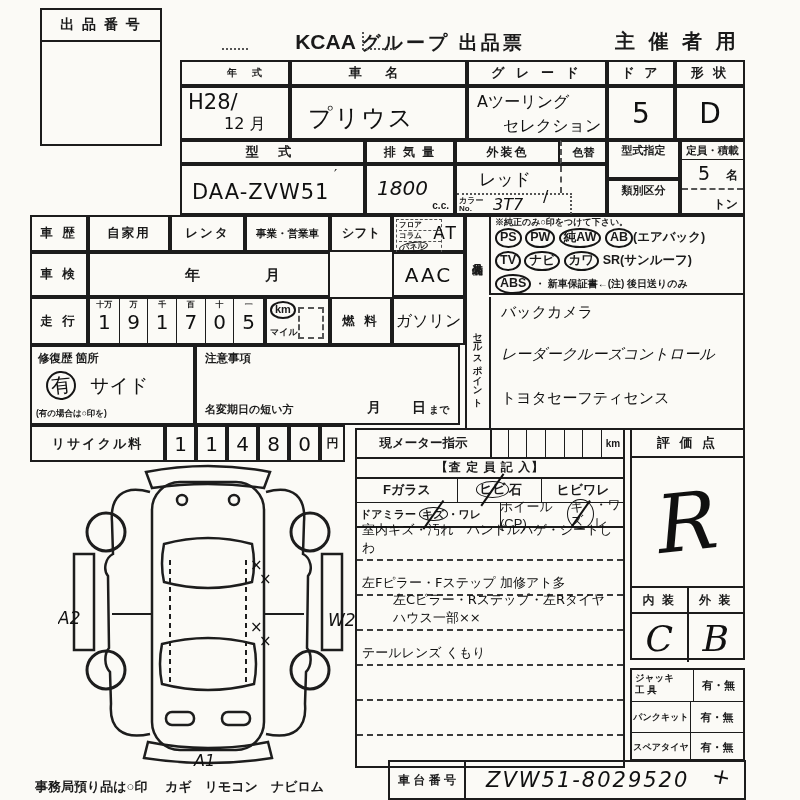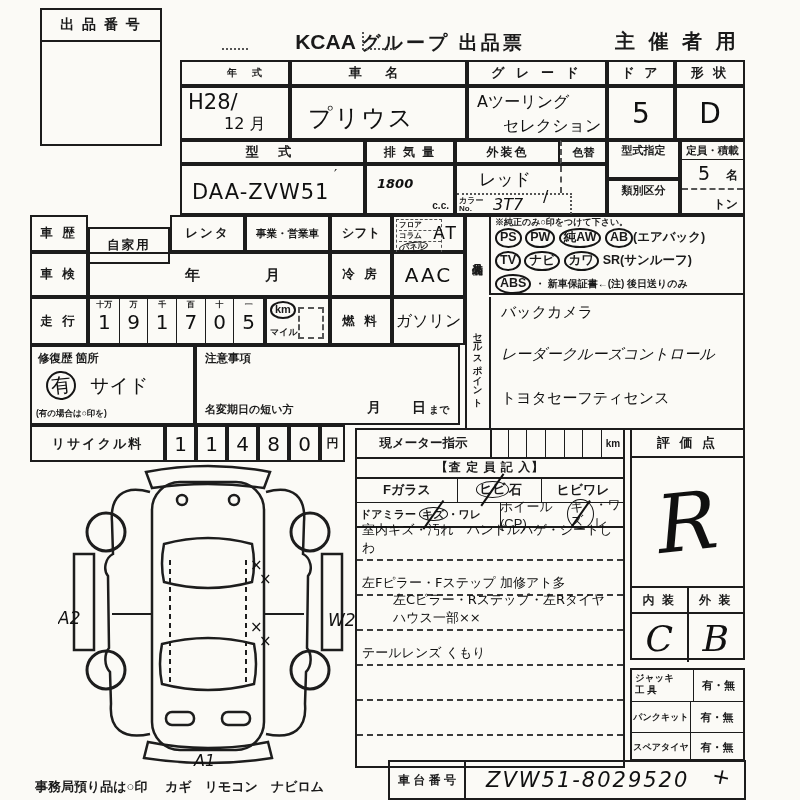--- a/index.html
+++ b/index.html
@@ -63,21 +63,21 @@
   <div class="abs bdr ctr lbl" style="left:180px;top:140px;width:185px;height:24px;font-size:13px;letter-spacing:8px;">型  式</div>
   <div class="abs bdr ctr lbl" style="left:365px;top:140px;width:90px;height:24px;font-size:12px;letter-spacing:2px;">排 気 量</div>
   <div class="abs bdr ctr lbl" style="left:455px;top:140px;width:105px;height:24px;font-size:12px;letter-spacing:2px;">外装色</div>
   <div class="abs ctr lbl" style="left:560px;top:140px;width:47px;height:24px;font-size:11px;border-top:2px solid #1c1c1c;border-right:2px solid #1c1c1c;border-bottom:2px solid #1c1c1c;border-left:2px dashed #555;">色替</div>
 
   <div class="abs bdr" style="left:180px;top:164px;width:185px;height:51px;">
     <span class="hw" style="position:absolute;left:10px;top:14px;font-size:21px;letter-spacing:1px;">DAA-ZVW51</span>
     <span class="hw" style="position:absolute;left:152px;top:0px;font-size:14px;">′</span>
   </div>
   <div class="abs bdr" style="left:365px;top:164px;width:90px;height:51px;">
-    <span class="hw" style="position:absolute;left:10px;top:10px;font-size:13px;font-style:italic;font-weight:bold;">1800</span>
+    <span class="hw" style="position:absolute;left:10px;top:10px;font-size:20px;font-style:italic;">1800</span>
     <span class="lbl" style="position:absolute;right:4px;bottom:2px;font-size:10px;">c.c.</span>
   </div>
   <div class="abs bdr" style="left:455px;top:164px;width:152px;height:51px;">
     <span class="hw" style="position:absolute;left:22px;top:2px;font-size:17px;">レッド</span>
     <div style="position:absolute;left:103px;top:0px;height:27px;border-left:2px dashed #555;"></div>
     <div style="position:absolute;left:0px;top:27px;width:113px;height:22px;border-top:2px dotted #555;border-right:2px dotted #555;">
       <span class="lbl" style="position:absolute;left:2px;top:2px;font-size:8px;line-height:1;width:28px;">カラーNo.</span>
       <span class="hw" style="position:absolute;left:36px;top:0px;font-size:16px;font-style:italic;">3T7</span>
       <span class="hw" style="position:absolute;left:86px;top:-8px;font-size:16px;">/</span>
     </div>
@@ -95,21 +95,21 @@
     <div style="position:relative;height:28px;border-bottom:2px dashed #555;">
       <span class="hw" style="position:absolute;left:16px;top:2px;font-size:19px;">5</span>
       <span class="lbl" style="position:absolute;right:5px;top:7px;font-size:12px;">名</span>
     </div>
     <div style="position:relative;height:26px;">
       <span class="lbl" style="position:absolute;right:5px;top:6px;font-size:12px;">トン</span>
     </div>
   </div>
 
   <div class="abs bdr ctr lbl" style="left:30px;top:215px;width:58px;height:37px;font-size:12.5px;letter-spacing:3px;">車 歴</div>
-  <div class="abs bdr ctr lbl" style="left:88px;top:215px;width:82px;height:37px;font-size:12.5px;letter-spacing:2px;margin-top:12px;">自家用</div>
+  <div class="abs bdr ctr lbl" style="left:88px;top:215px;width:82px;height:37px;font-size:12.5px;letter-spacing:2px;">自家用</div>
   <div class="abs bdr ctr lbl" style="left:170px;top:215px;width:75px;height:37px;font-size:12.5px;letter-spacing:2px;">レンタ</div>
   <div class="abs bdr ctr lbl" style="left:245px;top:215px;width:85px;height:37px;font-size:10.5px;">事業・営業車</div>
 
   <div class="abs bdr ctr lbl" style="left:30px;top:252px;width:58px;height:45px;font-size:12.5px;letter-spacing:3px;">車 検</div>
   <div class="abs bdr" style="left:88px;top:252px;width:242px;height:45px;">
     <span class="lbl" style="position:absolute;left:95px;top:12px;font-size:15px;">年</span>
     <span class="lbl" style="position:absolute;left:175px;top:12px;font-size:15px;">月</span>
   </div>
 
   <div class="abs bdr ctr lbl" style="left:30px;top:297px;width:58px;height:48px;font-size:12.5px;letter-spacing:3px;">走 行</div>
@@ -170,21 +170,20 @@
 
   <div class="abs bdr ctr lbl" style="left:330px;top:215px;width:62px;height:37px;font-size:12.5px;">シフト</div>
   <div class="abs bdr" style="left:392px;top:215px;width:73px;height:37px;">
     <div style="position:absolute;left:2px;top:2px;width:42px;height:32px;border:1.5px dashed #555;font-size:7.5px;font-weight:bold;line-height:1.35;padding-left:2px;">
       <div>フロア</div>
       <div style="border-top:1px dashed #555;">コラム</div>
       <div style="border-top:1px dashed #555;"><span class="circ-sm" style="font-size:7.5px;transform:rotate(-8deg);">パネル</span></div>
     </div>
     <span class="hw" style="position:absolute;right:5px;top:6px;font-size:17px;letter-spacing:2px;">AT</span>
   </div>
-  <div class="abs bdr ctr lbl" style="left:330px;top:252px;width:62px;height:45px;font-size:12.5px;letter-spacing:3px;">冷 房</div>
   <div class="abs bdr ctr hw" style="left:392px;top:252px;width:73px;height:45px;font-size:20px;letter-spacing:2px;">AAC</div>
   <div class="abs bdr ctr lbl" style="left:330px;top:297px;width:62px;height:48px;font-size:12.5px;letter-spacing:3px;">燃 料</div>
   <div class="abs bdr ctr hw" style="left:392px;top:297px;width:73px;height:48px;font-size:16px;">ガソリン</div>
 
   <div class="abs bdr" style="left:465px;top:215px;width:280px;height:215px;"></div>
   <div class="abs vlabel lbl" style="left:465px;top:215px;width:26px;height:80px;border-right:2px solid #1c1c1c;font-size:11px;">装備品</div>
   <div class="abs" style="left:491px;top:215px;width:254px;height:80px;border-bottom:2px solid #1c1c1c;">
     <div class="lbl" style="position:absolute;left:4px;top:1px;font-size:9px;">※純正のみ○印をつけて下さい。</div>
     <div style="position:absolute;left:4px;top:13px;font-size:12.5px;font-weight:bold;white-space:nowrap;">
       <span class="circ">PS</span>

